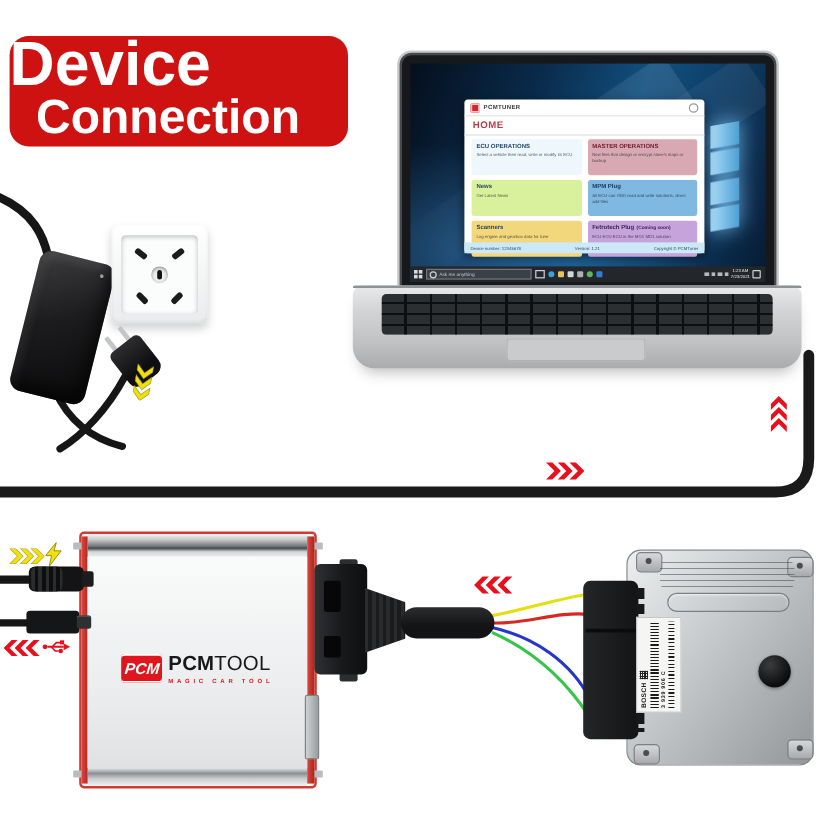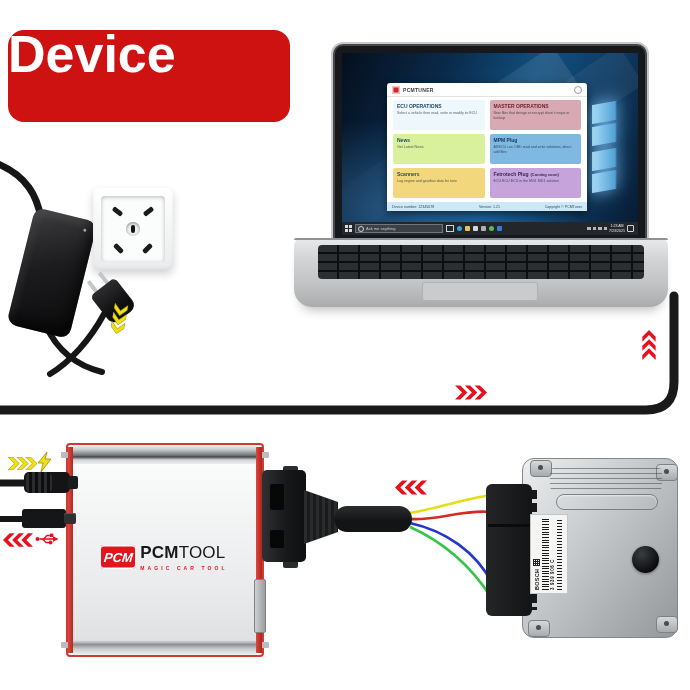--- a/index.html
+++ b/index.html
@@ -200,20 +200,21 @@
       <g id="chev3">
         <path d="M0,0 L6,0 L14,8 L6,16 L0,16 L8,8 Z"></path>
         <path d="M11,0 L17,0 L25,8 L17,16 L11,16 L19,8 Z"></path>
         <path d="M22,0 L28,0 L36,8 L28,16 L22,16 L30,8 Z"></path>
       </g>
     </defs>
   </svg>
 
   <div class="banner">
     <div class="l1">Device</div>
+    <div class="l2">Connection</div>
   </div>
 
   <svg class="cablelayer" width="690" height="690" viewBox="0 0 690 690">
     <path d="M -4,163 C 28,176 37,197 41,218" stroke="#161617" stroke-width="7" fill="none" stroke-linecap="round"></path>
     <path d="M 46,326 C 58,352 78,366 102,372" stroke="#161617" stroke-width="6" fill="none" stroke-linecap="round"></path>
     <path d="M 104,314 C 90,340 70,362 50,374" stroke="#161617" stroke-width="6" fill="none" stroke-linecap="round"></path>
     <path d="M 674,296 L 674,382 Q 674,410 646,410 L -2,410" stroke="#1a1a1b" stroke-width="9" fill="none" stroke-linecap="round" stroke-linejoin="round"></path>
     <path d="M -2,483 L 28,483" stroke="#161617" stroke-width="7" fill="none"></path>
     <path d="M -2,519 L 26,519" stroke="#161617" stroke-width="6" fill="none"></path>
     <path d="M 410,513 C 438,508 464,499 491,495" stroke="#e3df12" stroke-width="2.6" fill="none"></path>
@@ -248,20 +249,23 @@
         <div class="pane"></div>
           <div class="pane"></div>
       </div>
 
       <div class="appwin">
         <div class="titlebar">
           <div class="applogo"></div>
           <div class="apptitle">PCMTUNER</div>
           <div class="tb-spacer"></div>
           <div class="gear"></div>
+        </div>
+        <div class="home-row">
+          <div class="home">HOME</div>
         </div>
         <div class="cards">
           <div class="card c0">
             <div class="t">
                 <span>ECU OPERATIONS</span>
               </div>
             <div class="s">Select a vehicle then read, write or modify its ECU</div>
           </div>
           <div class="card c1">
             <div class="t">

